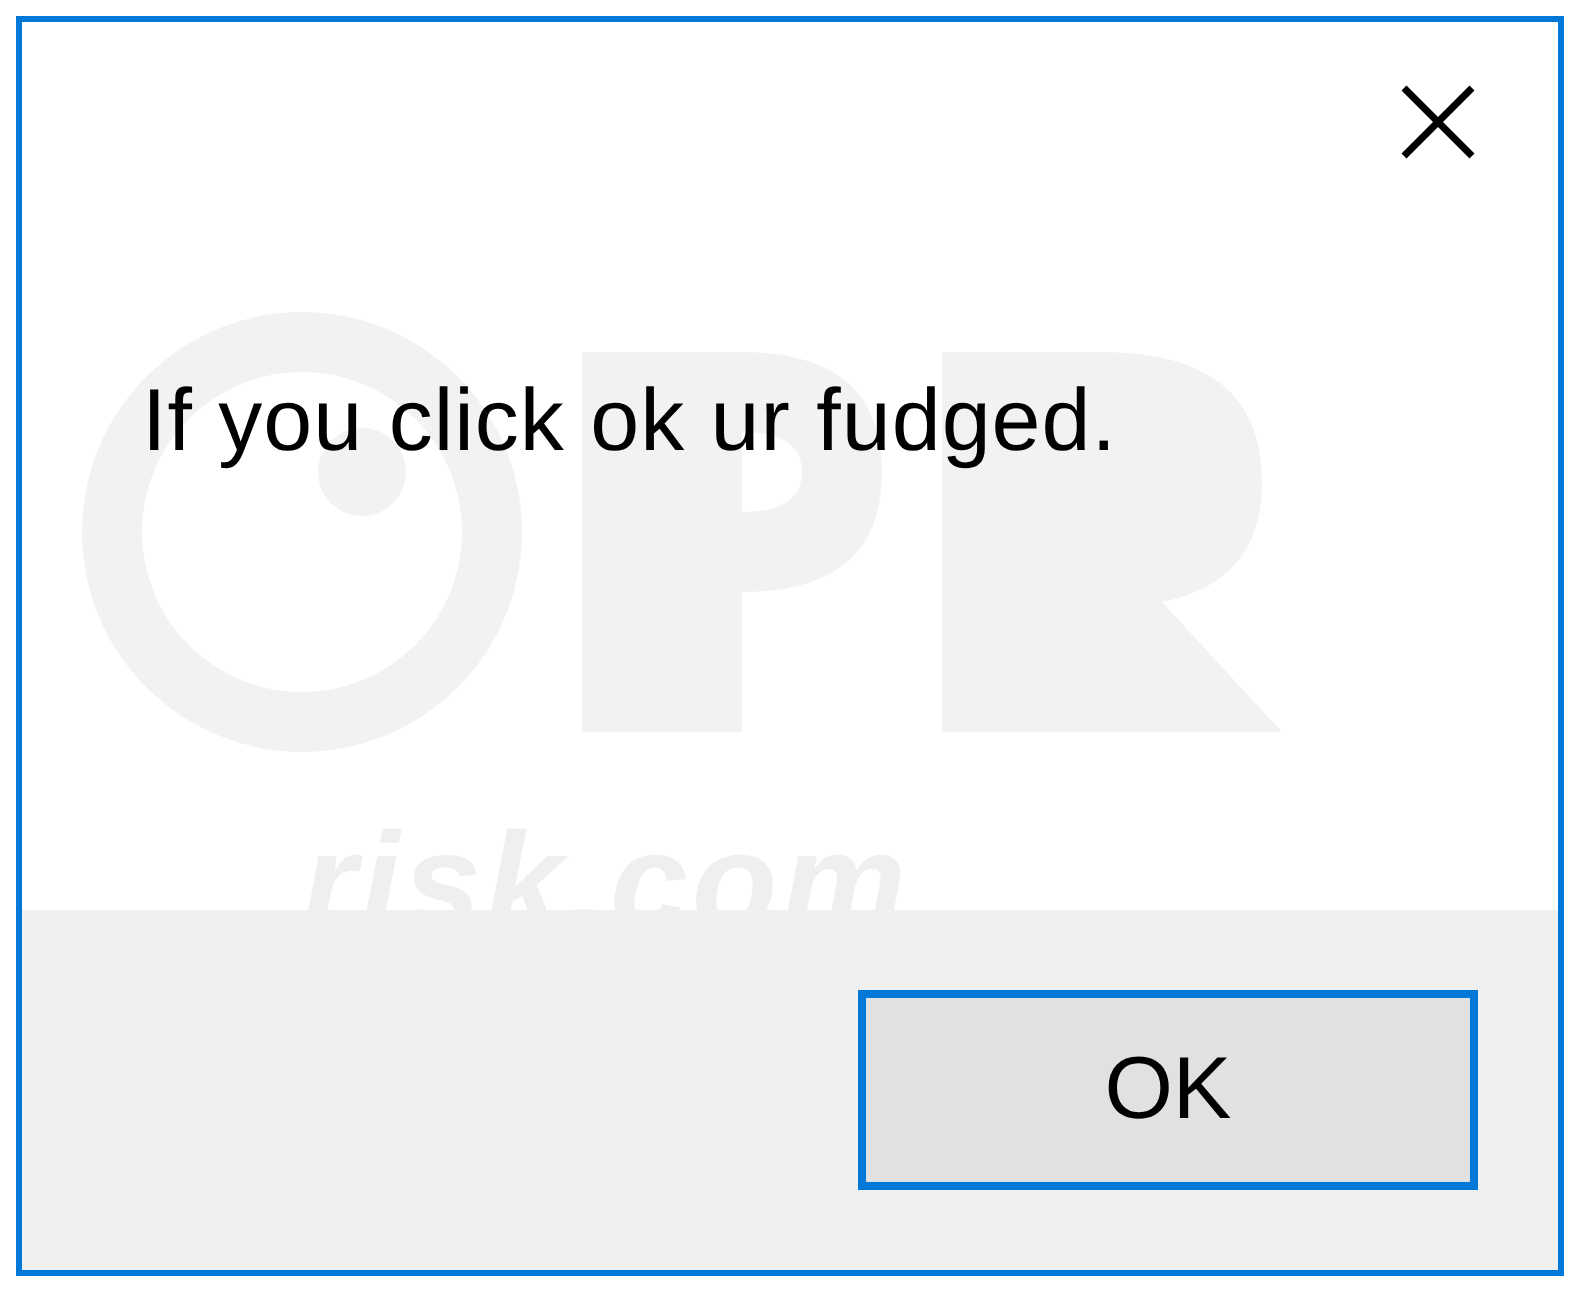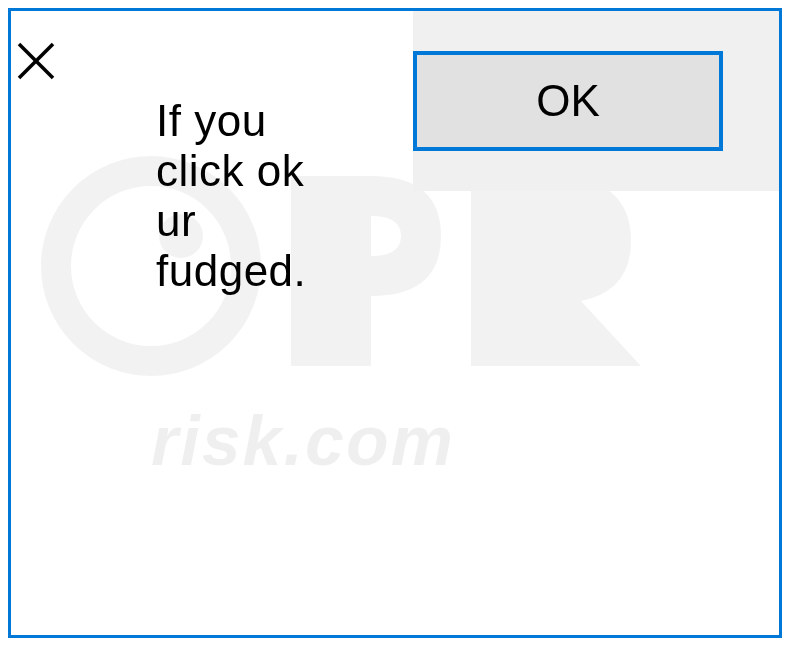--- a/index.html
+++ b/index.html
@@ -67,21 +67,21 @@
       letter-spacing: 0.5px;
       margin-top: 55px;
     }
     
     .button-area {
       height: 180px;
       background: #f0f0f0;
       display: flex;
       justify-content: flex-end;
       align-items: center;
-      padding-right: 56px;
+      padding-right: 40px;
     }
     
     .ok-button {
       width: 310px;
       height: 100px;
       background: #e1e1e1;
       border: 4px solid #0078d7;
       font-size: 44px;
       font-family: "Segoe UI", Tahoma, sans-serif;
       color: #000000;
@@ -122,20 +122,21 @@
       opacity: 0.06;
       letter-spacing: 2px;
     }
     
     .content-wrapper {
       position: relative;
       z-index: 1;
       width: 100%;
       height: 100%;
       display: flex;
+      flex-direction: column;
       justify-content: flex-end;
     }
   </style>
 </head>
 <body>
 
 <div class="dialog-window">
 
   <div class="watermark">
     <svg class="watermark-logo" viewBox="0 0 720 280">

